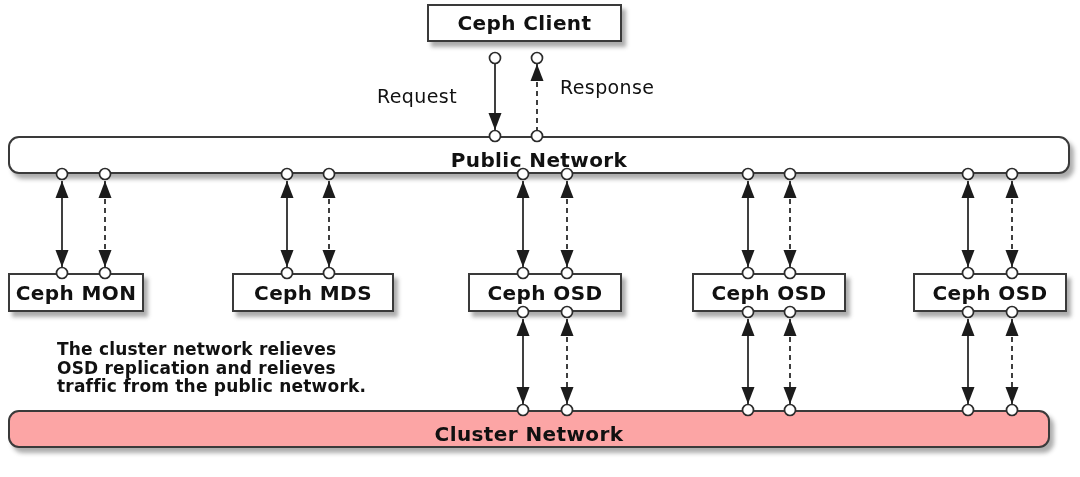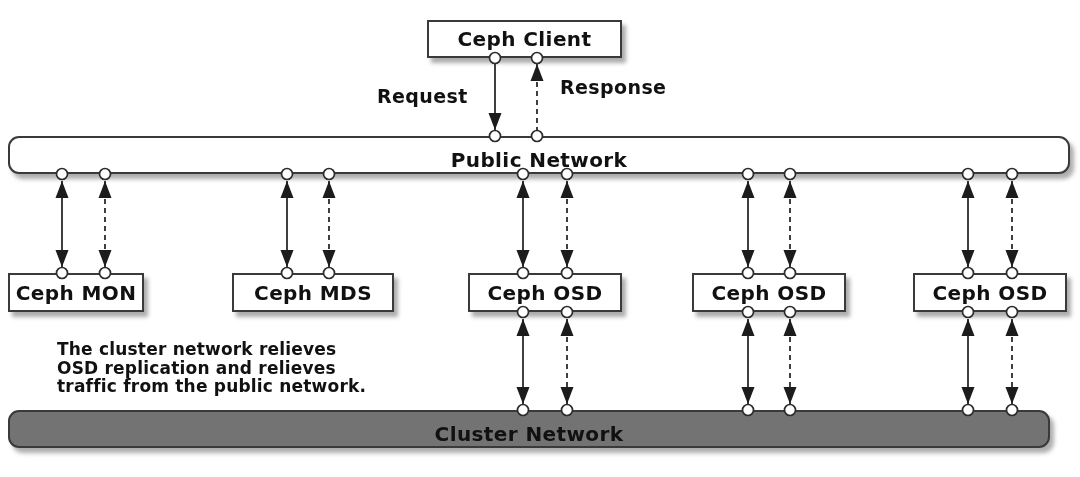--- a/index.html
+++ b/index.html
@@ -13,28 +13,28 @@
     display:flex;align-items:center;justify-content:center;
     font-weight:bold;font-size:20px;letter-spacing:0.4px;white-space:nowrap;
   }
   .bar{
     position:absolute;border:2px solid #3a3a3a;border-radius:11px;box-sizing:border-box;
     box-shadow:4px 5px 4px rgba(40,40,40,0.38);
     display:flex;align-items:flex-end;justify-content:center;
     font-weight:bold;font-size:20px;letter-spacing:0.4px;white-space:nowrap;
   }
   .bar-public{left:8px;top:136px;width:1062px;height:38px;background:#ffffff;}
-  .bar-cluster{left:8px;top:410px;width:1042px;height:38px;background:#737373;}
-  .box-client{left:427px;top:20px;width:195px;height:38px;}
+  .bar-cluster{left:8px;top:410px;width:1042px;height:38px;background:#fca5a5;}
+  .box-client{left:427px;top:4px;width:195px;height:38px;}
   .box-mon {left:8px;  top:273px;width:136px;height:39px;}
   .box-mds {left:232px;top:273px;width:162px;height:39px;}
   .box-osd1{left:468px;top:273px;width:154px;height:39px;}
   .box-osd2{left:692px;top:273px;width:154px;height:39px;}
   .box-osd3{left:913px;top:273px;width:154px;height:39px;}
-  .flow-label{position:absolute;font-weight:bold;font-size:19px;letter-spacing:0.4px;text-align:center;}
+  .flow-label{position:absolute;font-weight:normal;font-size:19px;letter-spacing:0.4px;text-align:center;}
   .lbl-request{left:377px;top:85px;}
   .lbl-response{left:560px;top:76px;}
   .annotation{
     position:absolute;left:57px;top:340px;
     font-weight:bold;font-size:17px;line-height:18.5px;letter-spacing:0.2px;
   }
   .connectors{position:absolute;left:0;top:0;pointer-events:none;}
 </style>
 </head>
 <body>

